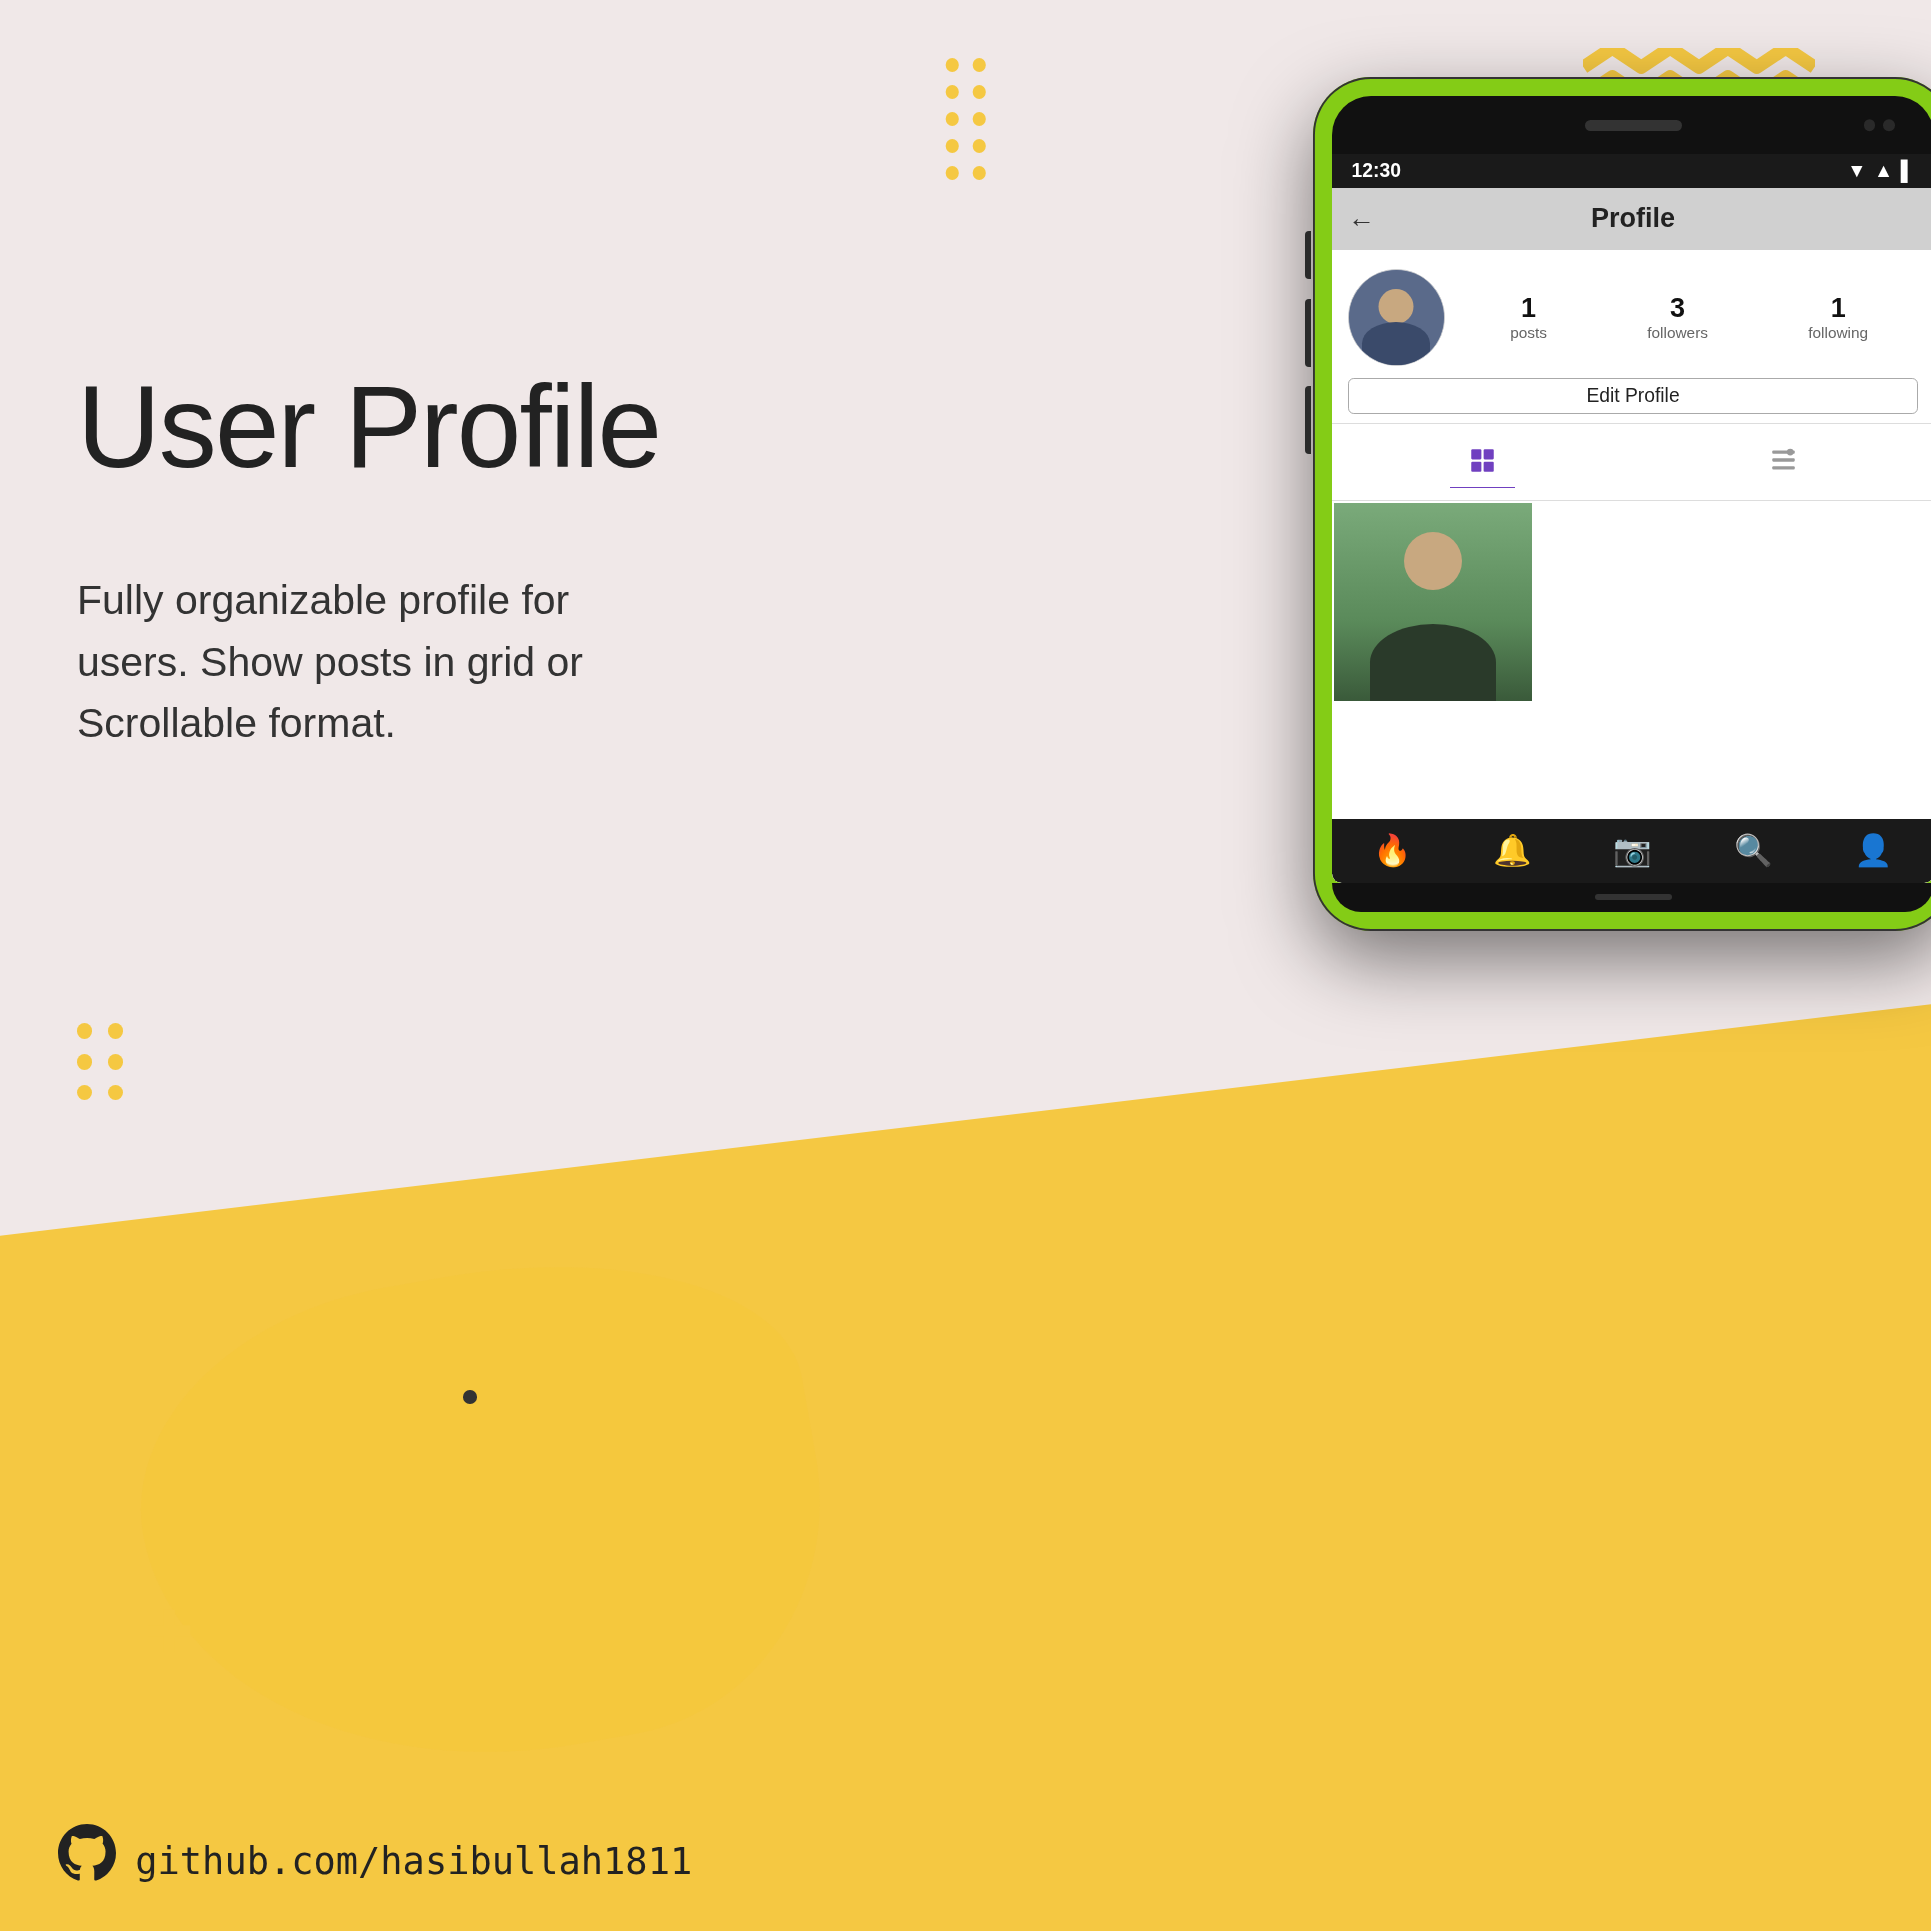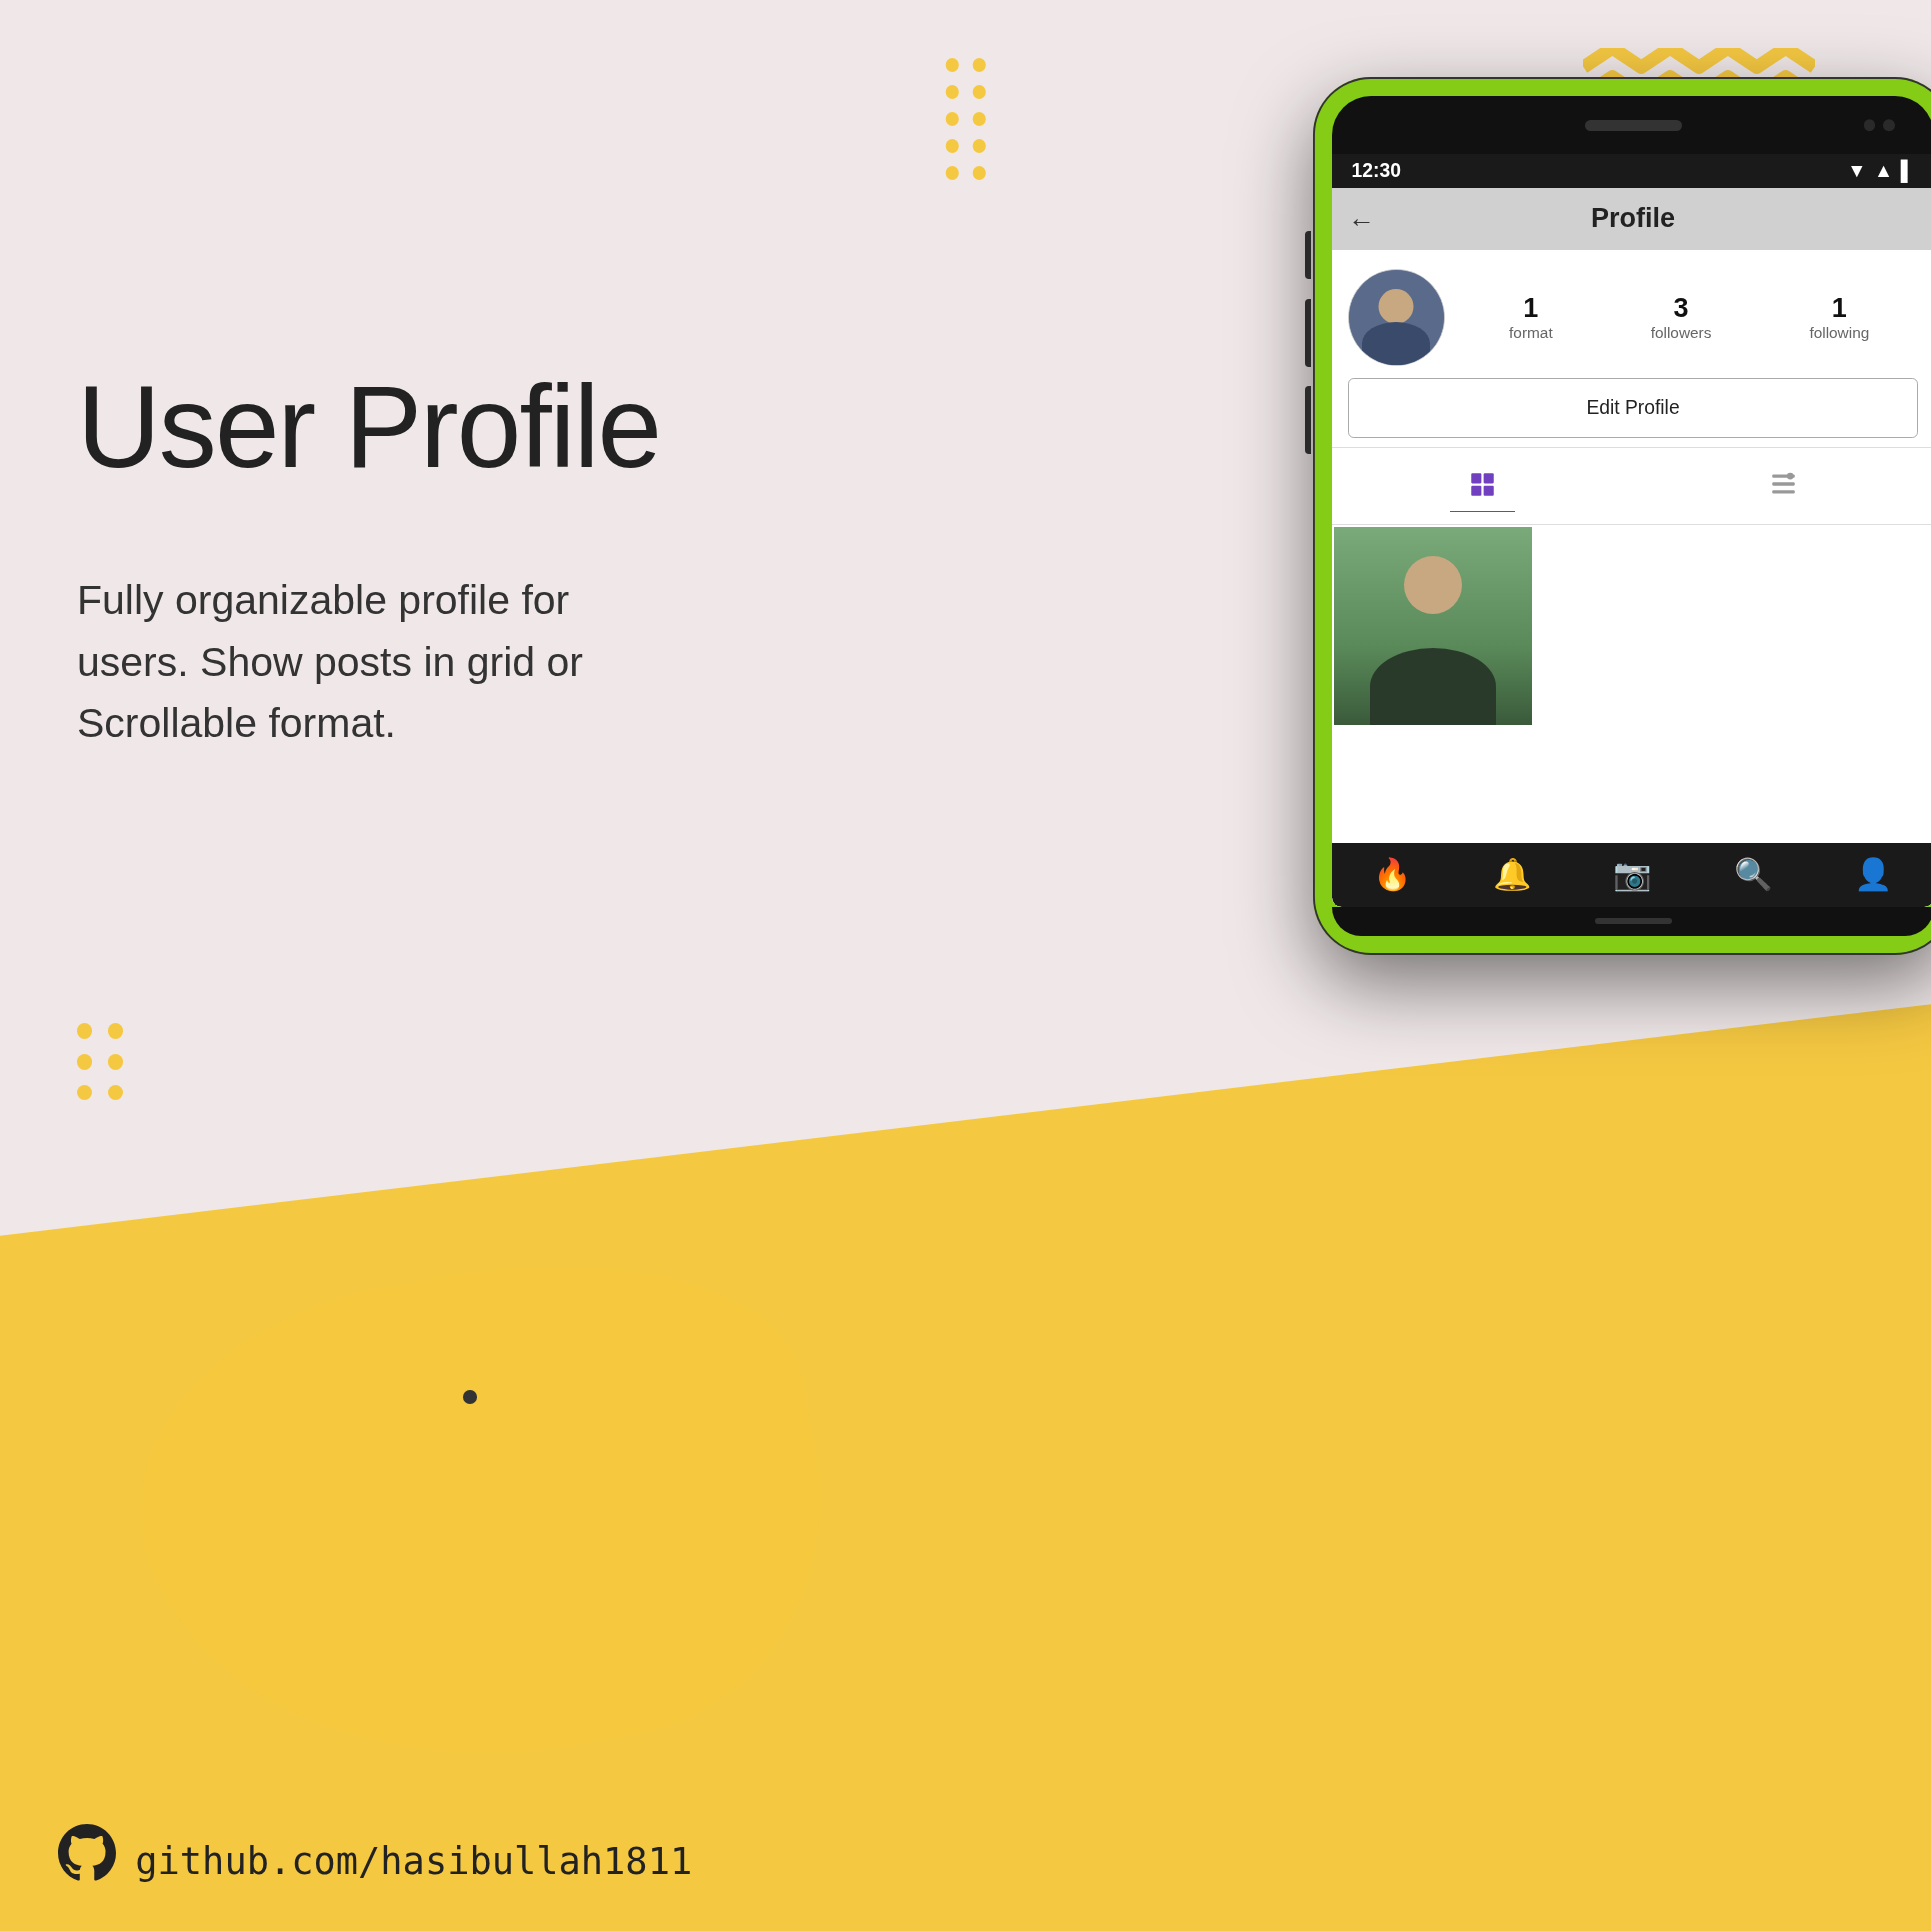--- a/index.html
+++ b/index.html
@@ -305,21 +305,21 @@
       font-size: 15.4px;
       color: #666;
     }
 
     
     .edit-profile-btn {
       margin: 0 15.4px 9.7px;
       border: 1.4px solid #aaa;
       border-radius: 5.8px;
       text-align: center;
-      padding: 18px;
+      padding: 6px;
       font-size: 19.3px;
       color: #222;
       background: white;
       cursor: pointer;
     }
 
     
     .user-info {
       padding: 3.9px 15.4px 11.6px;
     }
@@ -566,21 +566,21 @@
         <span class="app-header-title">Profile</span>
       </div>
 
       <div class="profile-stats-area">
         <div class="profile-avatar">
           <div class="avatar-person"></div>
         </div>
         <div class="stats-container">
           <div class="stat-item">
             <span class="stat-number">1</span>
-            <span class="stat-label">format</span>
+            <span class="stat-label">posts</span>
           </div>
           <div class="stat-item">
             <span class="stat-number">3</span>
             <span class="stat-label">followers</span>
           </div>
           <div class="stat-item">
             <span class="stat-number">1</span>
             <span class="stat-label">following</span>
           </div>
         </div>

